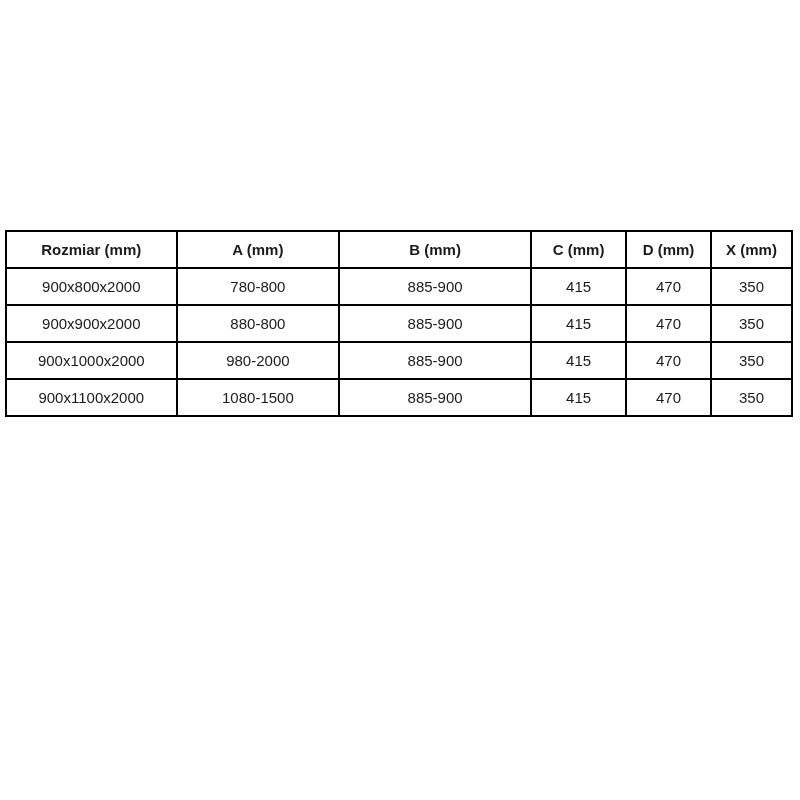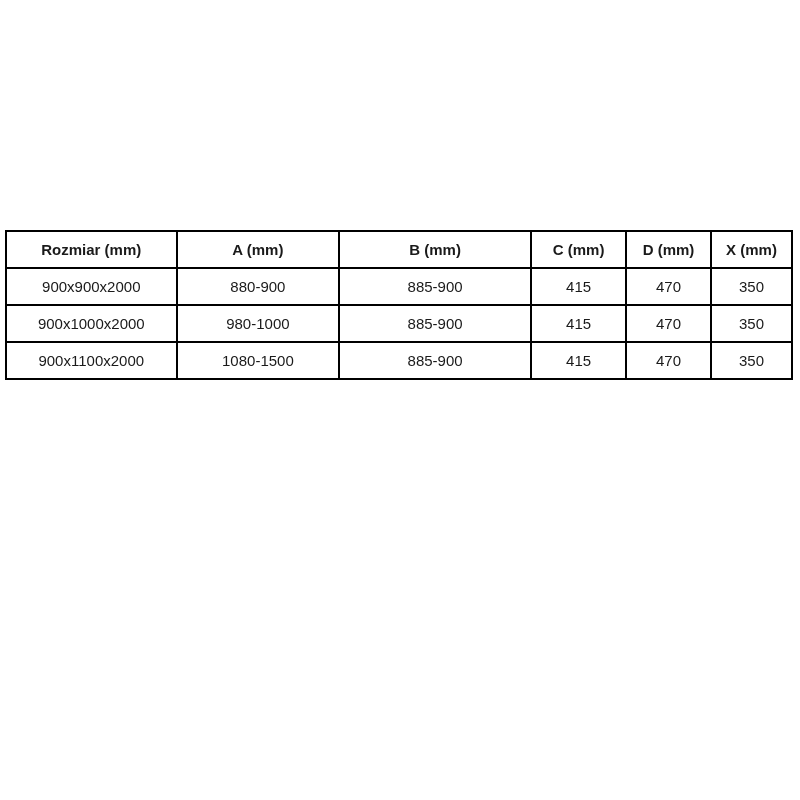--- a/index.html
+++ b/index.html
@@ -65,30 +65,38 @@
         <th>Rozmiar (mm)</th>
         <th>A (mm)</th>
         <th>B (mm)</th>
         <th>C (mm)</th>
         <th>D (mm)</th>
         <th>X (mm)</th>
       </tr>
     </thead>
     <tbody id="table-body">
         <tr>
+          <td>900x800x2000</td>
+          <td>780-800</td>
+          <td>885-900</td>
+          <td>415</td>
+          <td>470</td>
+          <td>350</td>
+        </tr>
+        <tr>
           <td>900x900x2000</td>
-          <td>880-900</td>
+          <td>880-800</td>
           <td>885-900</td>
           <td>415</td>
           <td>470</td>
           <td>350</td>
         </tr>
         <tr>
           <td>900x1000x2000</td>
-          <td>980-1000</td>
+          <td>980-2000</td>
           <td>885-900</td>
           <td>415</td>
           <td>470</td>
           <td>350</td>
         </tr>
         <tr>
           <td>900x1100x2000</td>
           <td>1080-1500</td>
           <td>885-900</td>
           <td>415</td>

